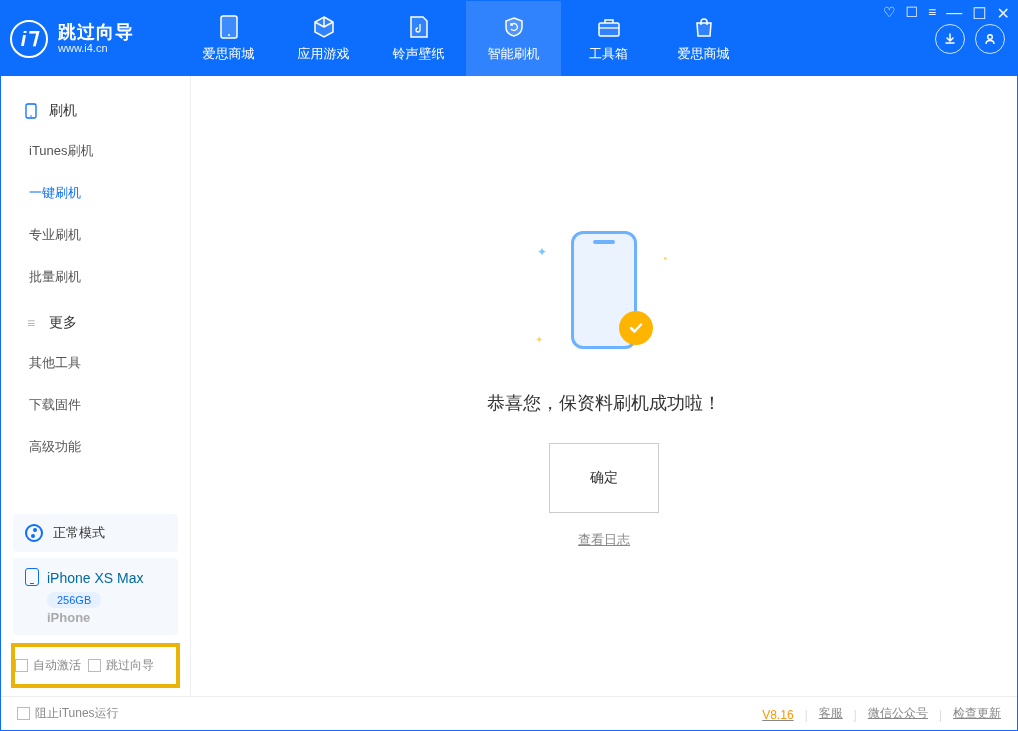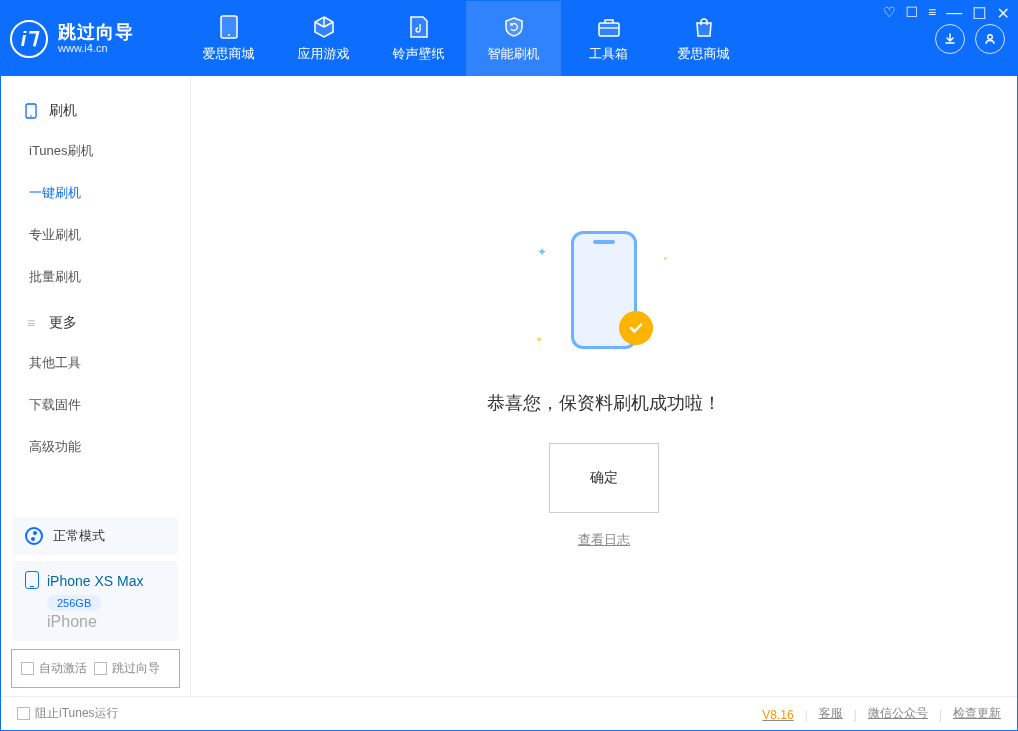--- a/index.html
+++ b/index.html
@@ -32,22 +32,22 @@
 .mode-card, .device-card { margin: 6px 12px; background: #f5f8fc; border-radius: 4px; padding: 10px 12px; }
 .mode-card { display: flex; align-items: center; font-size: 13px; color: #333; }
 .mode-icon { width: 18px; height: 18px; border: 2px solid #0d6efd; border-radius: 50%; margin-right: 10px; position: relative; }
 .mode-icon::before, .mode-icon::after { content: ''; position: absolute; width: 4px; height: 4px; background: #0d6efd; border-radius: 50%; }
 .mode-icon::before { top: 2px; left: 6px; }
 .mode-icon::after { bottom: 2px; right: 6px; }
 .device-card .dname { color: #0369a1; font-size: 14px; font-weight: 500; display: flex; align-items: flex-end; }
 .device-card .dname .dicon { width: 14px; height: 18px; border: 1.5px solid #0d6efd; border-radius: 3px; margin-right: 8px; position: relative; }
 .device-card .dname .dicon::after { content:''; position:absolute; bottom:1px; left:50%; transform:translateX(-50%); width:4px; height:1.5px; background:#0d6efd; }
 .badge { display: inline-block; background: #e6f0ff; color: #0d6efd; font-size: 11px; padding: 2px 10px; border-radius: 10px; margin: 6px 0 2px 22px; }
-.device-card .dtype { font-size: 16px; color: #aaa; margin-left: 22px; }
-.checkbox-row { border: 1px solid #eab308; margin: 8px 10px 8px 10px; padding: 10px 9px; display: flex; gap: 7px; align-items: center; }
+.device-card .dtype { font-size: 13px; color: #aaa; margin-left: 22px; font-weight: bold; }
+.checkbox-row { border: 4px solid #eab308; margin: 8px 10px 8px 10px; padding: 10px 0; display: flex; gap: 7px; align-items: center; }
 .cb { display: flex; align-items: center; font-size: 12px; color: #888; cursor: pointer; }
 .cb .box { width: 13px; height: 13px; border: 1px solid #bbb; margin-right: 5px; }
 .content { flex: 1; position: relative; background: #fff; display: flex; flex-direction: column; align-items: center; justify-content: center; }
 .phone-illus { position: relative; width: 110px; height: 140px; margin-bottom: 28px; }
 .pbody { position: absolute; left: 22px; top: 8px; width: 66px; height: 118px; border: 3px solid #6db2ff; border-radius: 12px; background: #eaf3ff; }
 .pbody::before { content:''; position:absolute; top:6px; left:50%; transform:translateX(-50%); width:22px; height:4px; background:#6db2ff; border-radius:2px; }
 .check-badge { position: absolute; right: 6px; bottom: 18px; width: 34px; height: 34px; background: #ffb400; border-radius: 50%; display: flex; align-items: center; justify-content: center; }
 .check-badge svg { width: 18px; height: 18px; }
 .sparkle { position: absolute; font-size: 12px; }
 .sp1 { left: -12px; top: 22px; color: #7cc6ff; }

